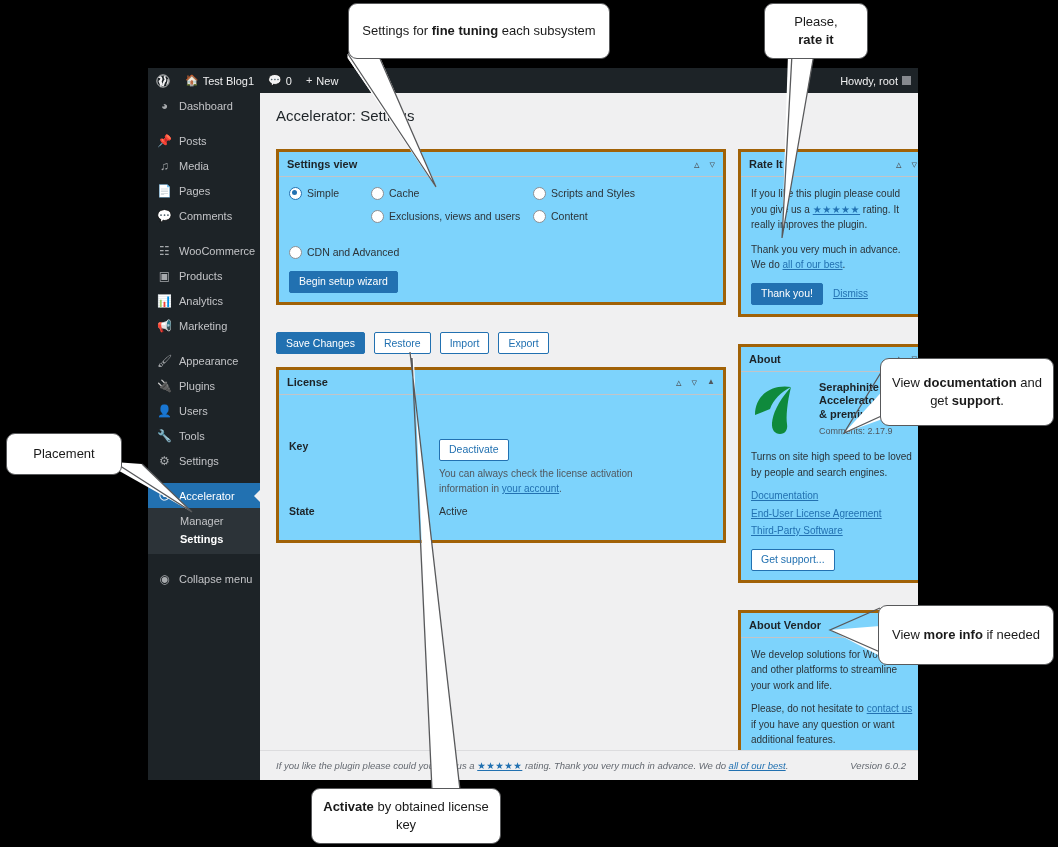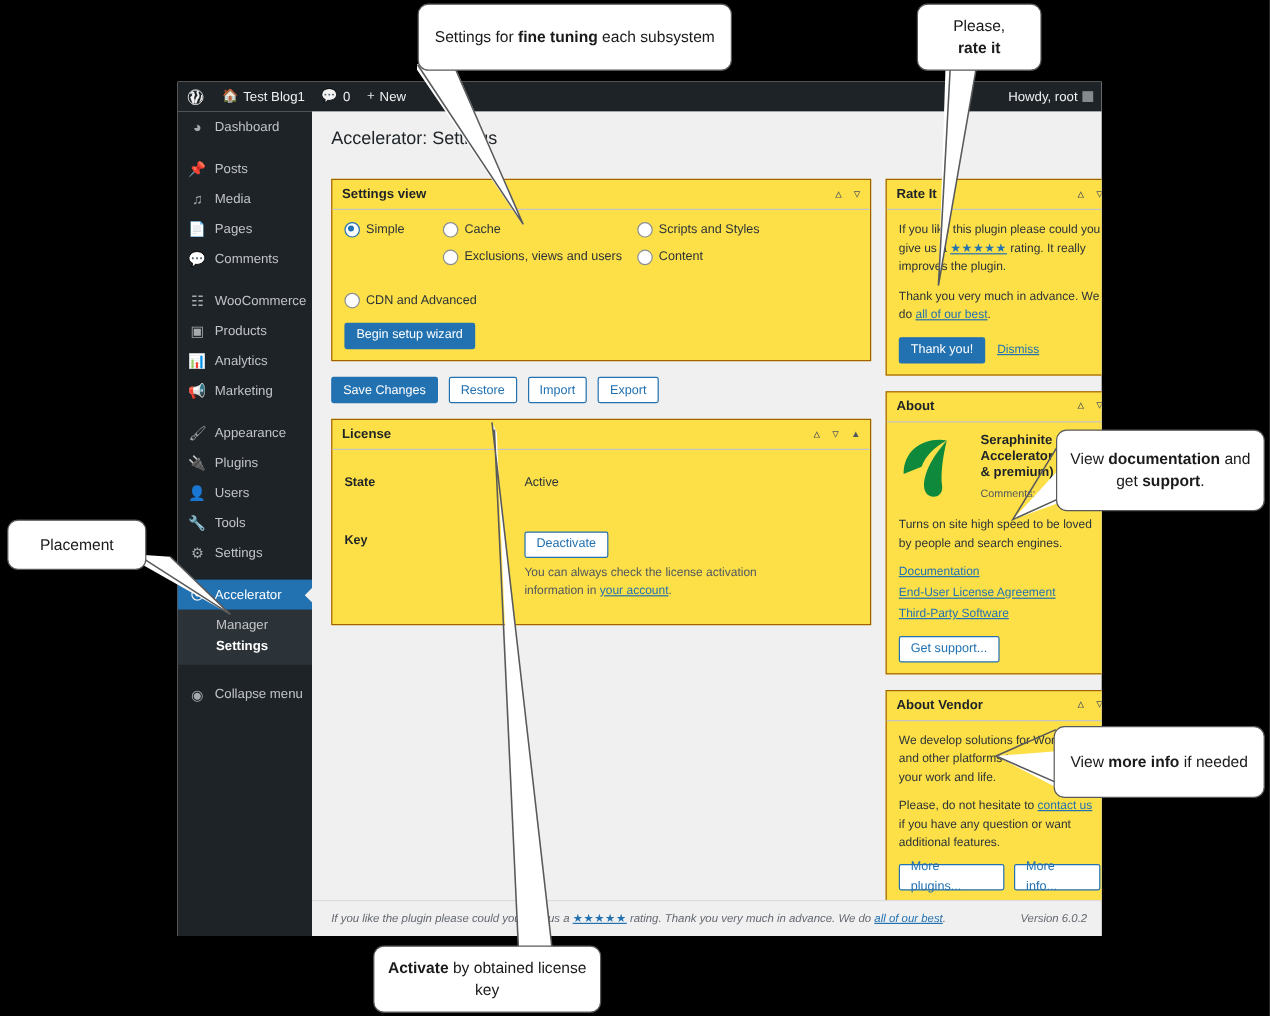--- a/index.html
+++ b/index.html
@@ -32,21 +32,21 @@
   #collapse{margin-top:12px;}
 
   
   #content{position:absolute;left:112px;top:25px;width:658px;height:687px;background:#f0f0f1;}
   #page-title{font-size:15px;color:#1d2327;font-weight:400;padding:14px 0 10px 4px;margin-left:12px;}
 
   .cols{position:absolute;left:0;top:56px;width:658px;}
   .col-main{position:absolute;left:16px;top:0;width:450px;}
   .col-side{position:absolute;left:478px;top:0;width:190px;}
 
-  .postbox{background:#fde047;border:1px solid #a16207;margin-bottom:13px;}
+  .postbox{background:#7dd3fc;border:3px solid #a16207;margin-bottom:27px;}
   .pb-head{display:flex;align-items:center;height:24px;border-bottom:1px solid #c3c4c7;padding:0 8px;}
   .pb-title{font-size:11px;font-weight:bold;color:#1d2327;flex:1;}
   .pb-actions{display:flex;align-items:center;gap:10px;color:#787c82;}
   .chev{font-size:11px;line-height:1;cursor:pointer;color:#50575e;}
   .tri{font-size:8px;line-height:1;cursor:pointer;color:#50575e;}
   .pb-body{padding:9px 10px;font-size:10.5px;color:#2c3338;line-height:1.5;}
 
   
   .radio-grid{display:flex;flex-wrap:wrap;gap:20px;}
   .rg-col{display:flex;flex-direction:column;gap:7px;}
@@ -276,32 +276,32 @@
         <div class="postbox">
           <div class="pb-head">
             <span class="pb-title">License</span>
             <span class="pb-actions">
               <span class="chev">▵</span>
               <span class="chev">▿</span>
               <span class="tri">▲</span>
             </span>
           </div>
           <div class="pb-body" style="padding:14px 10px 18px 10px;min-height:98px;">
-            <div class="lic-row">
-              <span class="lic-lbl">State</span>
-              <span class="lic-val">Active</span>
-            </div>
             <div class="lic-row" style="margin-top:24px;">
               <span class="lic-lbl">Key</span>
               <span>
                 <span class="btn btn-white">Deactivate</span>
                 <div class="note">
                   <span>You can always check the license activation information in </span><a class="lnk" href="#">your account</a><span>.</span>
                 </div>
               </span>
+            </div>
+            <div class="lic-row">
+              <span class="lic-lbl">State</span>
+              <span class="lic-val">Active</span>
             </div>
           </div>
         </div>
       </div>
 
       <div class="col-side side">
 
         <div class="postbox">
           <div class="pb-head">
             <span class="pb-title">Rate It</span>

